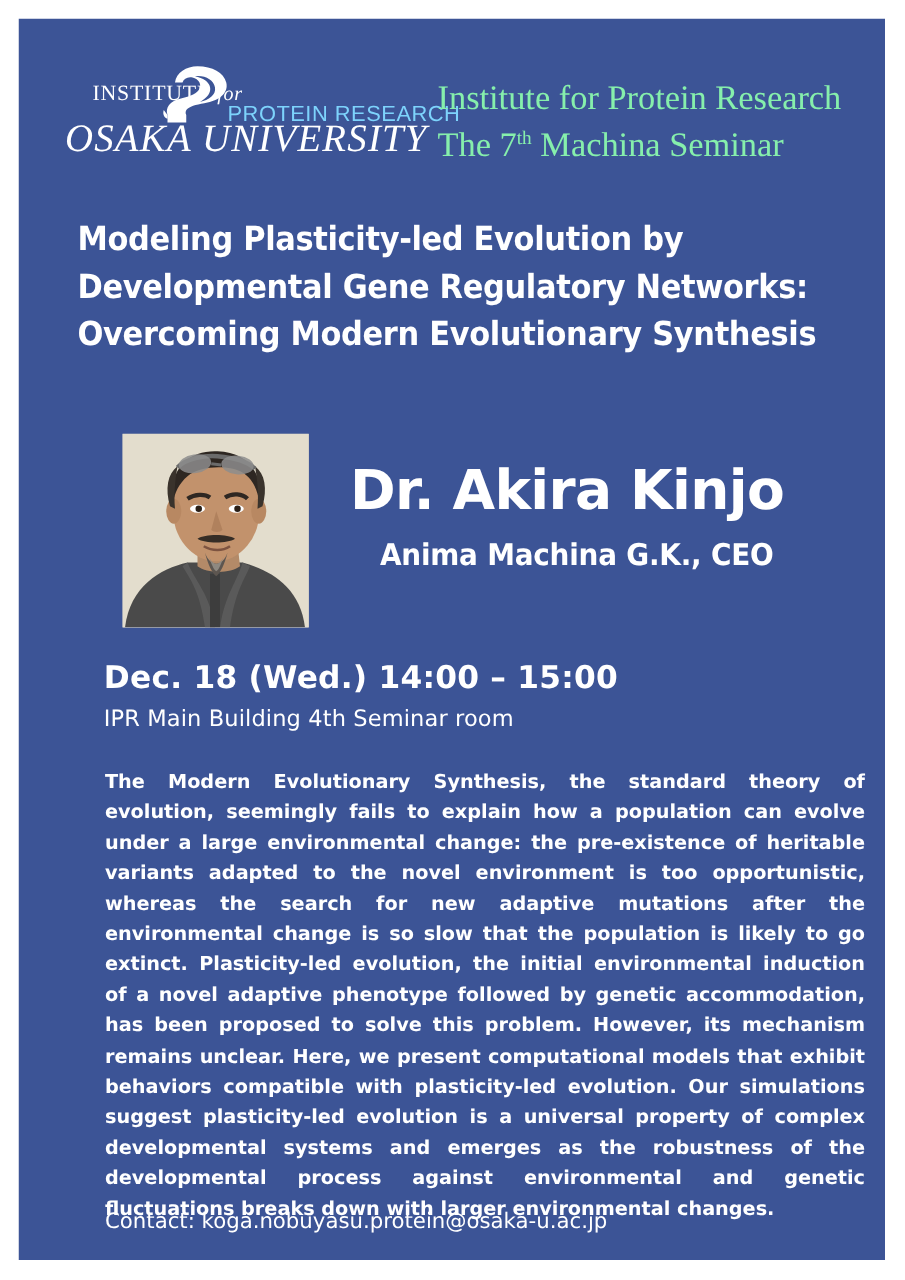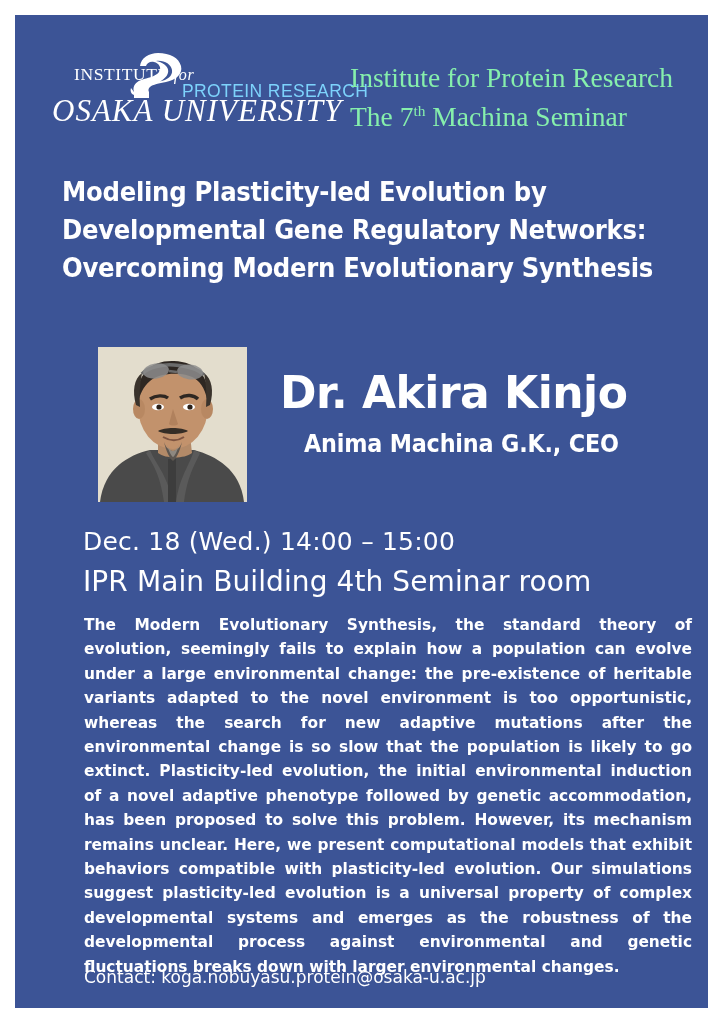--- a/index.html
+++ b/index.html
@@ -165,27 +165,28 @@
   
   .datetime {
     position: absolute;
     left: 68px;
     top: 512px;
     font-family: "DejaVu Sans", sans-serif;
     font-size: 25px;
     letter-spacing: 0.2px;
     color: #ffffff;
     white-space: nowrap;
+    font-weight: bold;
   }
   .venue {
     position: absolute;
     left: 68px;
     top: 550px;
     font-family: "DejaVu Sans", sans-serif;
-    font-size: 28px;
+    font-size: 18px;
     letter-spacing: 0.1px;
     color: #ffffff;
     white-space: nowrap;
     text-align: center;
   }
 
   
   .abstract {
     position: absolute;
     left: 69px;

